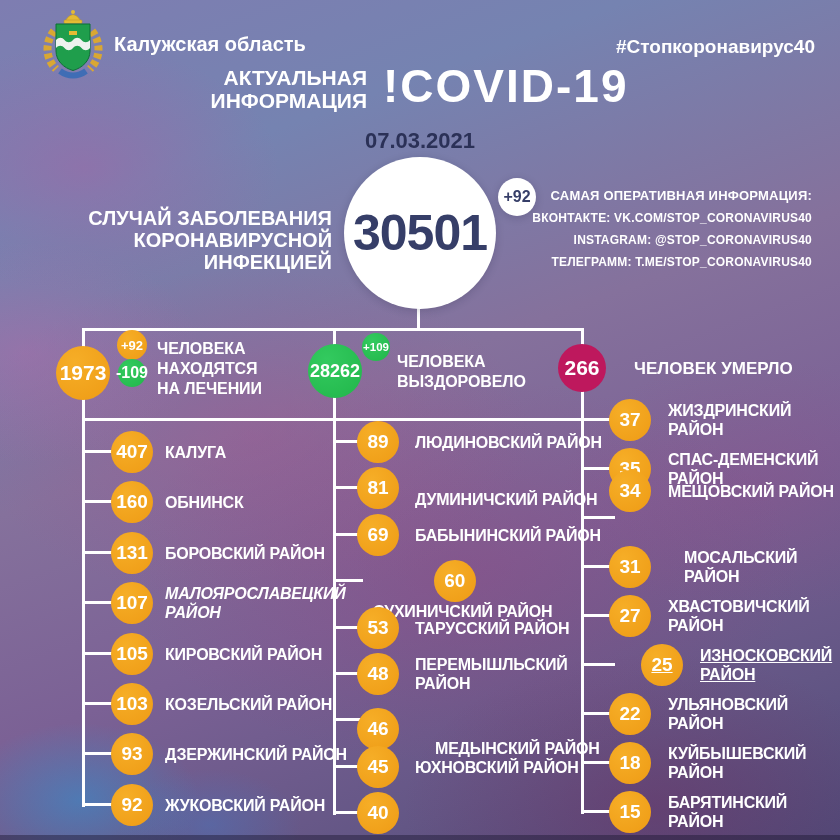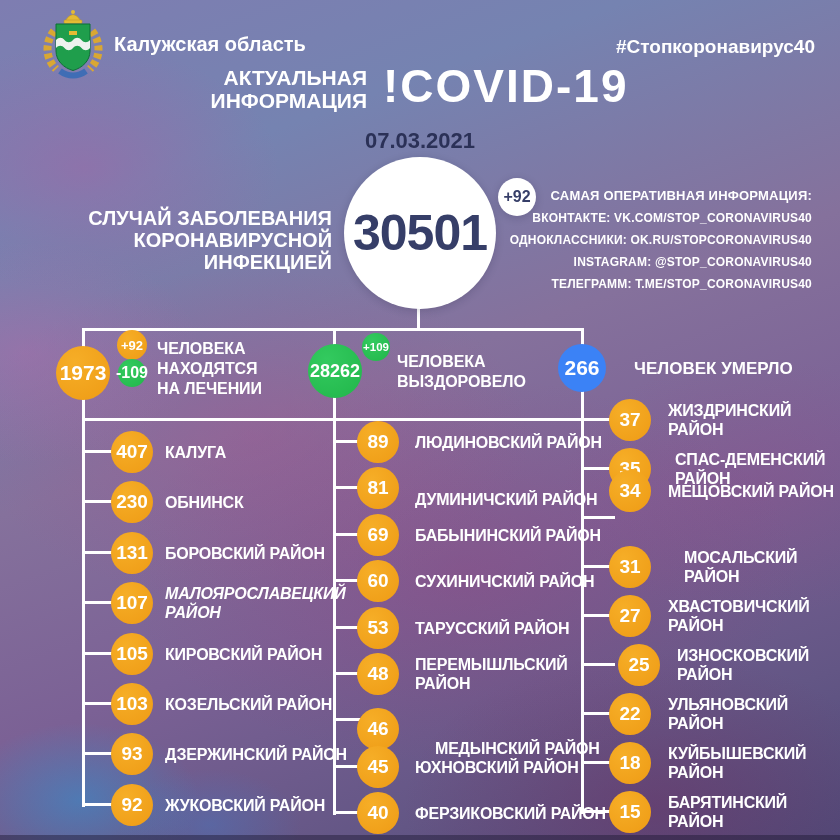--- a/index.html
+++ b/index.html
@@ -23,21 +23,21 @@
   }
   .shade-bottom{position:absolute; left:0; bottom:0; width:840px; height:5px;
     background:rgba(28,24,52,.45); z-index:3;}
   .abs{position:absolute;}
   .line{position:absolute; background:#fff; z-index:1;}
   .z2{z-index:2;}
   .circle{border-radius:50%; display:flex; align-items:center; justify-content:center;
     font-weight:bold; color:#fff; box-sizing:border-box;}
   .orange{background:radial-gradient(circle at 35% 30%, #f6ae27, #ee9b15);}
   .green{background:radial-gradient(circle at 35% 30%, #33ca5f, #21b64a);}
-  .navy{background:#3b82f6;}
+  .navy{background:#be185d;}
   .white-c{background:#fff; color:#363e68; box-shadow:0 2px 8px rgba(20,20,50,.18);}
   .pre{white-space:pre-line;}
   .rt{text-align:right;}
   .district{position:absolute; display:flex; align-items:center; min-height:42px; z-index:2;}
   .d-circle{width:42px; height:42px; font-size:19px; flex:0 0 42px;}
   .d-label{font-size:16px; line-height:19px; letter-spacing:-.2px; white-space:pre-line;}
   .stat-label{font-size:16px; line-height:20px; letter-spacing:-.1px;}
   .badge{position:absolute; border-radius:50%; display:flex; align-items:center; justify-content:center; z-index:2;}
 </style>
 </head>
@@ -77,21 +77,20 @@
   <div class="badge white-c" style="left:498px; top:178px; width:38px; height:38px; font-size:16px; font-weight:bold;">
     <span>+92</span>
   </div>
 
   <div class="abs z2 rt pre" style="right:508px; top:207px; font-size:20px; line-height:22px;">СЛУЧАЙ ЗАБОЛЕВАНИЯ
 КОРОНАВИРУСНОЙ ИНФЕКЦИЕЙ</div>
 
   <div class="abs z2 rt" style="right:28px; top:185px; font-size:12px; line-height:22px; letter-spacing:.2px;">
     <div style="font-size:13px;">САМАЯ ОПЕРАТИВНАЯ ИНФОРМАЦИЯ:</div>
     <div>ВКОНТАКТЕ: VK.COM/STOP_CORONAVIRUS40</div>
-    <div>ОДНОКЛАССНИКИ: OK.RU/STOPCORONAVIRUS40</div>
     <div>INSTAGRAM: @STOP_CORONAVIRUS40</div>
     <div>ТЕЛЕГРАММ: T.ME/STOP_CORONAVIRUS40</div>
   </div>
 
   <div class="circle orange abs z2" style="left:56px; top:346px; width:54px; height:54px; font-size:21px;">
     <span>1973</span>
   </div>
   <div class="badge orange" style="left:117px; top:330px; width:30px; height:30px; font-size:13px; font-weight:bold;">
     <span>+92</span>
   </div>
@@ -149,21 +148,21 @@
       <div class="line" style="left: 581px; top: 712px; width: 34px; height: 3px;"></div>
       <div class="line" style="left: 581px; top: 761px; width: 34px; height: 3px;"></div>
       <div class="line" style="left: 581px; top: 810px; width: 34px; height: 3px;"></div>
     </div>
   <div id="districts">
       <div class="district" style="left: 111px; top: 431px;">
         <div class="circle d-circle orange">407</div>
         <div class="d-label" style="margin-left:12px;">КАЛУГА</div>
       </div>
       <div class="district" style="left: 111px; top: 481px;">
-        <div class="circle d-circle orange">230</div>
+        <div class="circle d-circle orange">160</div>
         <div class="d-label" style="margin-left:12px;">ОБНИНСК</div>
       </div>
       <div class="district" style="left: 111px; top: 532px;">
         <div class="circle d-circle orange">131</div>
         <div class="d-label" style="margin-left:12px;">БОРОВСКИЙ РАЙОН</div>
       </div>
       <div class="district" style="left: 111px; top: 582px;">
         <div class="circle d-circle orange">107</div>
         <div class="d-label" style="margin-left:12px;font-style:italic;">МАЛОЯРОСЛАВЕЦКИЙ
 РАЙОН</div>
@@ -189,21 +188,21 @@
         <div class="d-label" style="margin-left:16px;">ЛЮДИНОВСКИЙ РАЙОН</div>
       </div>
       <div class="district" style="left: 357px; top: 467px; align-items: flex-end;">
         <div class="circle d-circle orange">81</div>
         <div class="d-label" style="margin-left:16px;">ДУМИНИЧСКИЙ РАЙОН</div>
       </div>
       <div class="district" style="left: 357px; top: 514px;">
         <div class="circle d-circle orange">69</div>
         <div class="d-label" style="margin-left:16px;">БАБЫНИНСКИЙ РАЙОН</div>
       </div>
-      <div class="district" style="left: 357px; top: 560px;">
+      <div class="district" style="left: 357px; top: 560px; flex-direction: column;">
         <div class="circle d-circle orange">60</div>
         <div class="d-label" style="margin-left:16px;">СУХИНИЧСКИЙ РАЙОН</div>
       </div>
       <div class="district" style="left: 357px; top: 607px;">
         <div class="circle d-circle orange">53</div>
         <div class="d-label" style="margin-left:16px;">ТАРУССКИЙ РАЙОН</div>
       </div>
       <div class="district" style="left: 357px; top: 653px;">
         <div class="circle d-circle orange">48</div>
         <div class="d-label" style="margin-left:16px;">ПЕРЕМЫШЛЬСКИЙ
@@ -212,44 +211,43 @@
       <div class="district" style="left: 357px; top: 699px; gap: 20px;">
         <div class="circle d-circle orange">46</div>
         <div class="d-label" style="margin-left:16px;margin-top:40px;">МЕДЫНСКИЙ РАЙОН</div>
       </div>
       <div class="district" style="left: 357px; top: 746px;">
         <div class="circle d-circle orange">45</div>
         <div class="d-label" style="margin-left:16px;">ЮХНОВСКИЙ РАЙОН</div>
       </div>
       <div class="district" style="left: 357px; top: 792px;">
         <div class="circle d-circle orange">40</div>
-        <div class="d-label" style="margin-left:16px;">ФЕРЗИКОВСКИЙ РАЙОН</div>
       </div>
       <div class="district" style="left: 609px; top: 399px;">
         <div class="circle d-circle orange">37</div>
         <div class="d-label" style="margin-left:17px;">ЖИЗДРИНСКИЙ РАЙОН</div>
       </div>
       <div class="district" style="left: 609px; top: 448px;">
         <div class="circle d-circle orange">35</div>
-        <div class="d-label" style="margin-left:24px;">СПАС-ДЕМЕНСКИЙ
+        <div class="d-label" style="margin-left:17px;">СПАС-ДЕМЕНСКИЙ
 РАЙОН</div>
       </div>
       <div class="district" style="left: 609px; top: 470px;">
         <div class="circle d-circle orange">34</div>
         <div class="d-label" style="margin-left:17px;">МЕЩОВСКИЙ РАЙОН</div>
       </div>
       <div class="district" style="left: 609px; top: 546px; gap: 16px;">
         <div class="circle d-circle orange">31</div>
         <div class="d-label" style="margin-left:17px;">МОСАЛЬСКИЙ РАЙОН</div>
       </div>
       <div class="district" style="left: 609px; top: 595px;">
         <div class="circle d-circle orange">27</div>
         <div class="d-label" style="margin-left:17px;">ХВАСТОВИЧСКИЙ РАЙОН</div>
       </div>
-      <div class="district" style="left: 618px; top: 644px;">
+      <div class="district" style="left: 641px; top: 644px; text-decoration: underline;">
         <div class="circle d-circle orange">25</div>
         <div class="d-label" style="margin-left:17px;">ИЗНОСКОВСКИЙ РАЙОН</div>
       </div>
       <div class="district" style="left: 609px; top: 693px;">
         <div class="circle d-circle orange">22</div>
         <div class="d-label" style="margin-left:17px;">УЛЬЯНОВСКИЙ РАЙОН</div>
       </div>
       <div class="district" style="left: 609px; top: 742px;">
         <div class="circle d-circle orange">18</div>
         <div class="d-label" style="margin-left:17px;">КУЙБЫШЕВСКИЙ РАЙОН</div>

